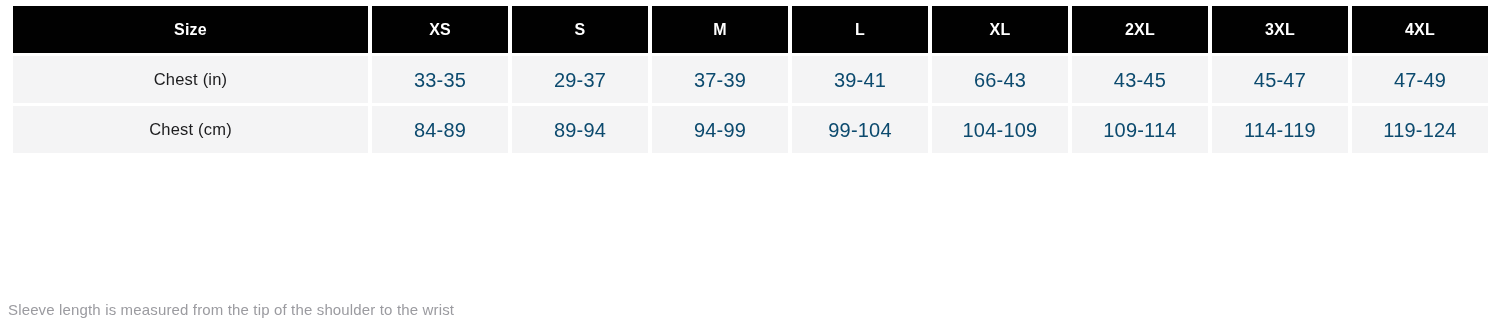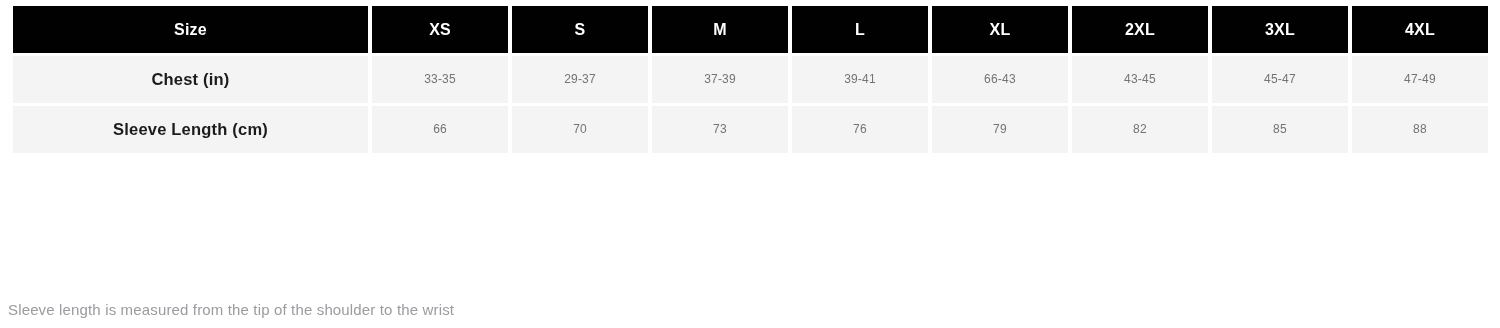--- a/index.html
+++ b/index.html
@@ -42,28 +42,28 @@
   }
   .size-table thead th {
     background: #010101;
     color: #ffffff;
     font-size: 16px;
     font-weight: bold;
     letter-spacing: 0.2px;
   }
   .size-table tbody td {
     background: #f4f4f5;
-    font-size: 12px;
-    color: #737373;
+    font-size: 20px;
+    color: #0c4a6e;
     font-weight: normal;
     letter-spacing: 0.2px;
   }
   .size-table tbody td.row-label {
     color: #1c1c1e;
-    font-weight: bold;
+    font-weight: normal;
     font-size: 16.5px;
   }
   .footnote {
     position: absolute;
     left: 8px;
     top: 301px;
     font-size: 15px;
     color: #9b9ba0;
     letter-spacing: 0.15px;
     white-space: nowrap;
@@ -105,28 +105,28 @@
         <td>33-35</td>
         <td>29-37</td>
         <td>37-39</td>
         <td>39-41</td>
         <td>66-43</td>
         <td>43-45</td>
         <td>45-47</td>
         <td>47-49</td>
       </tr>
       <tr>
-        <td class="row-label">Sleeve Length (cm)</td>
-        <td>66</td>
-        <td>70</td>
-        <td>73</td>
-        <td>76</td>
-        <td>79</td>
-        <td>82</td>
-        <td>85</td>
-        <td>88</td>
+        <td class="row-label">Chest (cm)</td>
+        <td>84-89</td>
+        <td>89-94</td>
+        <td>94-99</td>
+        <td>99-104</td>
+        <td>104-109</td>
+        <td>109-114</td>
+        <td>114-119</td>
+        <td>119-124</td>
       </tr>
     </tbody>
   </table>
 
   <div class="footnote">Sleeve length is measured from the tip of the shoulder to the wrist</div>
 
 </div>
 
 </body></html>

